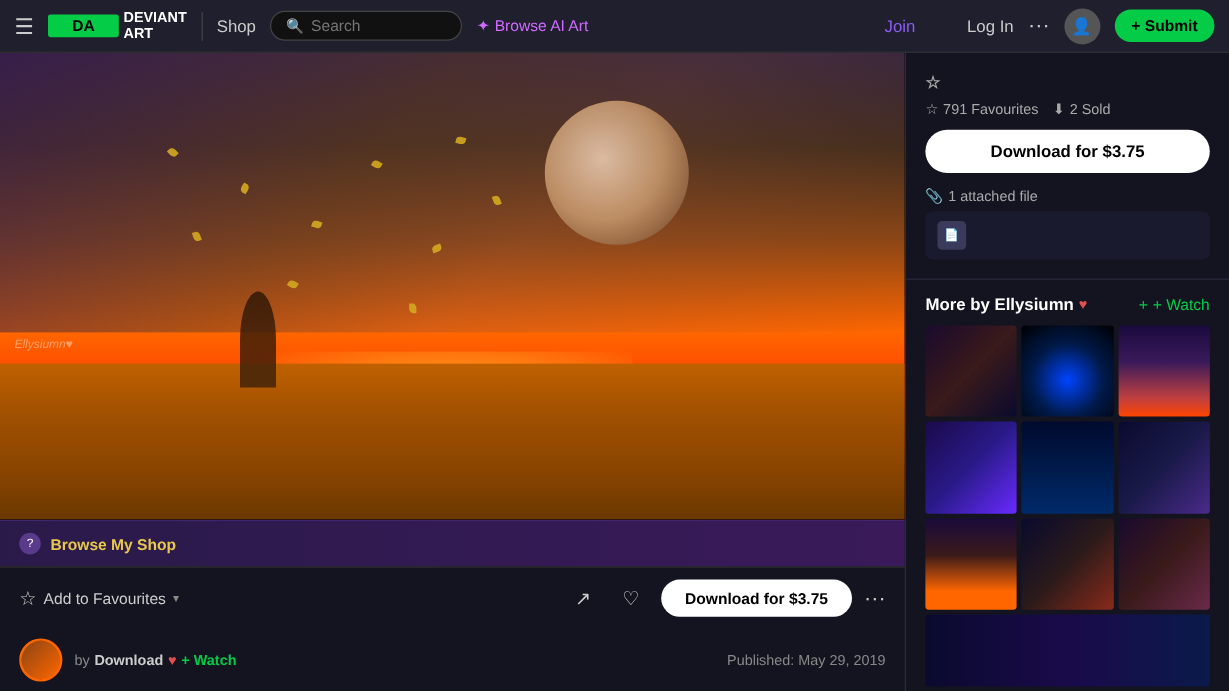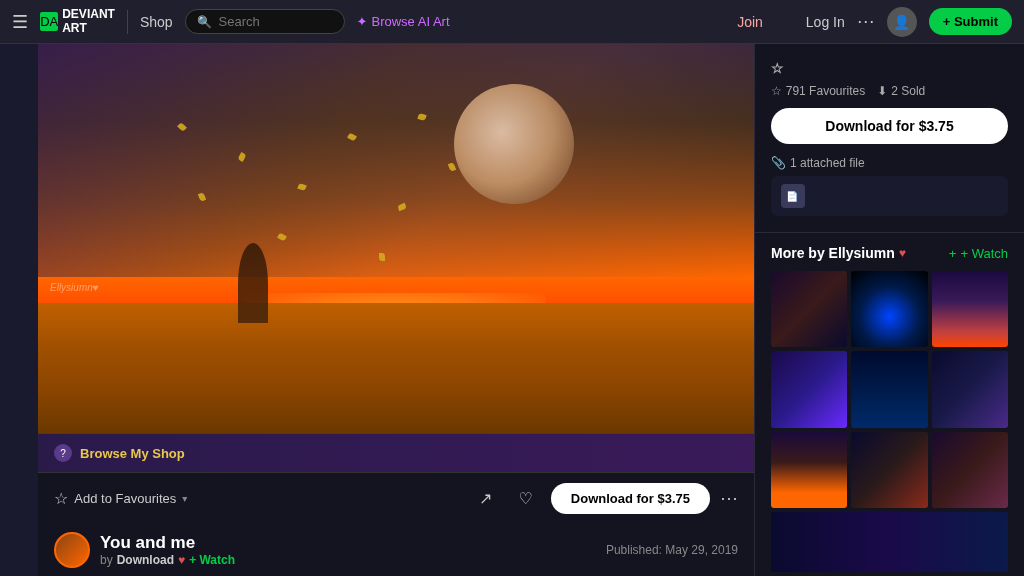--- a/index.html
+++ b/index.html
@@ -31,23 +31,23 @@
       cursor: pointer;
     }
     .nav-logo {
       display: flex;
       align-items: center;
       gap: 4px;
     }
     .nav-logo-icon {
       background: #05cc47;
       color: #000;
-      font-weight: normal;
-      font-size: 13px;
-      padding: 2px 0;
+      font-weight: bold;
+      font-size: 13px;
+      padding: 2px 20px;
       border-radius: 2px;
     }
     .nav-logo-text {
       color: #fff;
       font-weight: bold;
       font-size: 12px;
       line-height: 1.1;
     }
     .nav-divider {
       width: 1px;
@@ -81,21 +81,21 @@
     .nav-dreamup {
       color: #d06aff;
       font-size: 13px;
       display: flex;
       align-items: center;
       gap: 4px;
       cursor: pointer;
     }
     .nav-dreamup-icon { color: #d06aff; }
     .nav-spacer { flex: 1; }
-    .nav-join { color: #fca5a5; font-size: 14px; cursor: pointer; }
+    .nav-join { color: #8b5cf6; font-size: 14px; cursor: pointer; }
     .nav-login { color: #ccc; font-size: 14px; cursor: pointer; padding-left: 31px; }
     .nav-more { color: #ccc; font-size: 18px; cursor: pointer; }
     .nav-avatar {
       width: 30px; height: 30px;
       background: #555;
       border-radius: 50%;
       display: flex; align-items: center; justify-content: center;
       font-size: 14px;
     }
     .nav-submit {
@@ -116,21 +116,20 @@
       display: flex;
       height: calc(576px - 44px);
     }
 
     
     .left-content {
       flex: 1;
       display: flex;
       flex-direction: column;
       overflow: hidden;
-      padding-left: 38px;
     }
 
     
     .artwork-container {
       position: relative;
       flex: 1;
       background: #000;
       overflow: hidden;
     }
     .artwork-image {
@@ -571,21 +570,20 @@
       <div class="action-spacer"></div>
       <button class="icon-btn">↗</button>
       <button class="icon-btn">♡</button>
       <button class="download-btn">Download for $3.75</button>
       <button class="more-btn">···</button>
     </div>
 
     <div class="author-row">
       <div class="author-avatar"></div>
       <div class="author-info">
-        <div class="author-title">You and me</div>
         <div class="author-sub">
           <span>by</span>
           <span class="author-name">Download</span>
           <span class="heart-icon">♥</span>
           <span class="watch-link">+ Watch</span>
         </div>
       </div>
       <div class="published-info">Published: May 29, 2019</div>
     </div>
   </div>

